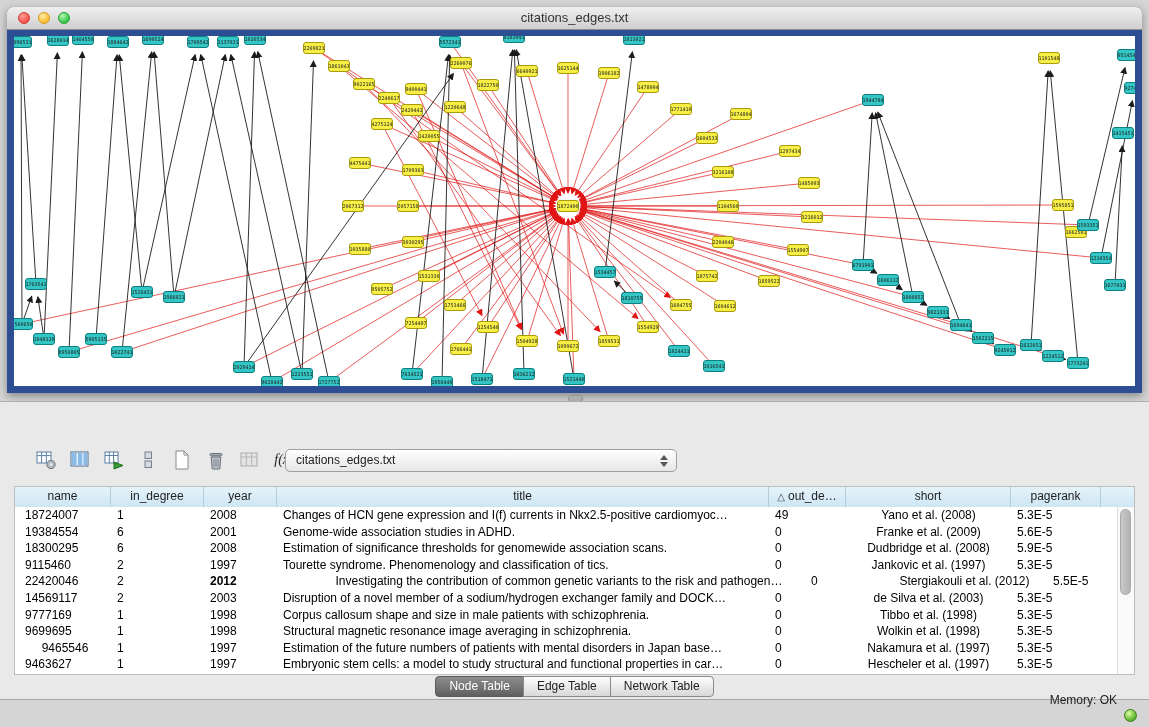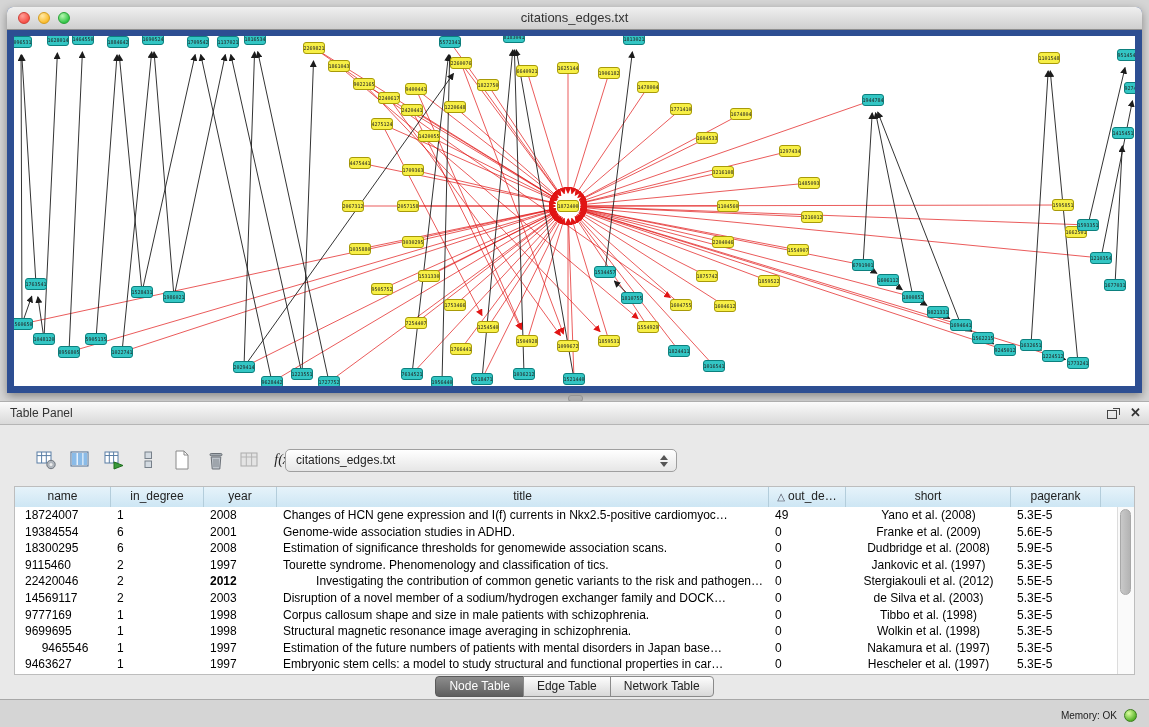--- a/index.html
+++ b/index.html
@@ -73,21 +73,21 @@
 
   .tabs{position:absolute;left:0;right:0;top:274px;display:flex;justify-content:center}
   .tab{border:1px solid #8a8a8a;margin-left:-1px;padding:0 13px;font-size:12px;line-height:19px;
     background:linear-gradient(#fdfdfd,#d8d8d8);color:#222}
   .tab:first-child{border-radius:4px 0 0 4px;margin-left:0}
   .tab:last-child{border-radius:0 4px 4px 0}
   .tab.active{background:linear-gradient(#8d8d8d,#5f5f5f);color:#fff;border-color:#5a5a5a}
 
   
   .statusbar{position:absolute;left:0;right:0;bottom:0;height:26px}
-  .memlabel{position:absolute;right:32px;bottom:6px;font-size:10px;color:#222}
+  .memlabel{position:absolute;right:32px;bottom:20px;font-size:12px;color:#222}
   .memdot{position:absolute;right:12px;bottom:5px;width:13px;height:13px;border-radius:50%;
     background:radial-gradient(circle at 35% 30%,#dcff9f,#55b128 72%);border:1px solid #3c7d1d;box-sizing:border-box}
 </style>
 </head>
 <body>
 
 <div id="window">
   <div class="titlebar">
     <span class="tl red"></span>
     <span class="tl yellow"></span>
@@ -611,30 +611,20 @@
             <text x="700" y="331.8" class="nlabel">1016541</text>
           </g>
         </svg>
     </div>
   </div>
 </div>
 
 <div class="gripper"></div>
 
 <div id="panel">
-  <div class="phead">
-    <span class="ptitle">Table Panel</span>
-    <span class="picons">
-      <span class="float-ico">
-          <span class="sq"></span>
-          <span class="ar"></span>
-        </span>
-      <span class="close-x">✕</span>
-    </span>
-  </div>
 
   <div class="toolbar">
     <span class="tico">
       <svg width="24" height="24" viewBox="0 0 24 24">
         <rect x="3" y="4" width="14" height="11" fill="#fff" stroke="#5b7fa6"></rect>
         <path d="M3 7.6 H17 M7.6 4 V15 M12.3 4 V15" stroke="#5b7fa6" fill="none"></path>
         <circle cx="17" cy="16.5" r="4.2" fill="#b0b6bd" stroke="#6e757d"></circle>
         <circle cx="17" cy="16.5" r="1.5" fill="#ececec"></circle>
       </svg>
     </span>
@@ -736,21 +726,21 @@
           <div class="tcell" style="width: 73px; text-align: left;">1997</div>
           <div class="tcell" style="width: 492px; text-align: left;">Tourette syndrome. Phenomenology and classification of tics.</div>
           <div class="tcell" style="width: 77px; text-align: left;">0</div>
           <div class="tcell" style="width: 165px; text-align: center;">Jankovic et al. (1997)</div>
           <div class="tcell" style="width: 90px; text-align: left;">5.3E-5</div>
         </div>
         <div class="trow">
           <div class="tcell" style="width: 96px; text-align: left;">22420046</div>
           <div class="tcell" style="width: 93px; text-align: left;">2</div>
           <div class="tcell" style="width: 73px; text-align: left; font-weight: bold;">2012</div>
-          <div class="tcell" style="width: 492px; text-align: right;">Investigating the contribution of common genetic variants to the risk and pathogen…</div>
+          <div class="tcell" style="width: 492px; text-align: center; margin-left: 36px;">Investigating the contribution of common genetic variants to the risk and pathogen…</div>
           <div class="tcell" style="width: 77px; text-align: left;">0</div>
           <div class="tcell" style="width: 165px; text-align: center;">Stergiakouli et al. (2012)</div>
           <div class="tcell" style="width: 90px; text-align: left;">5.5E-5</div>
         </div>
         <div class="trow">
           <div class="tcell" style="width: 96px; text-align: left;">14569117</div>
           <div class="tcell" style="width: 93px; text-align: left;">2</div>
           <div class="tcell" style="width: 73px; text-align: left;">2003</div>
           <div class="tcell" style="width: 492px; text-align: left;">Disruption of a novel member of a sodium/hydrogen exchanger family and DOCK…</div>
           <div class="tcell" style="width: 77px; text-align: left;">0</div>

